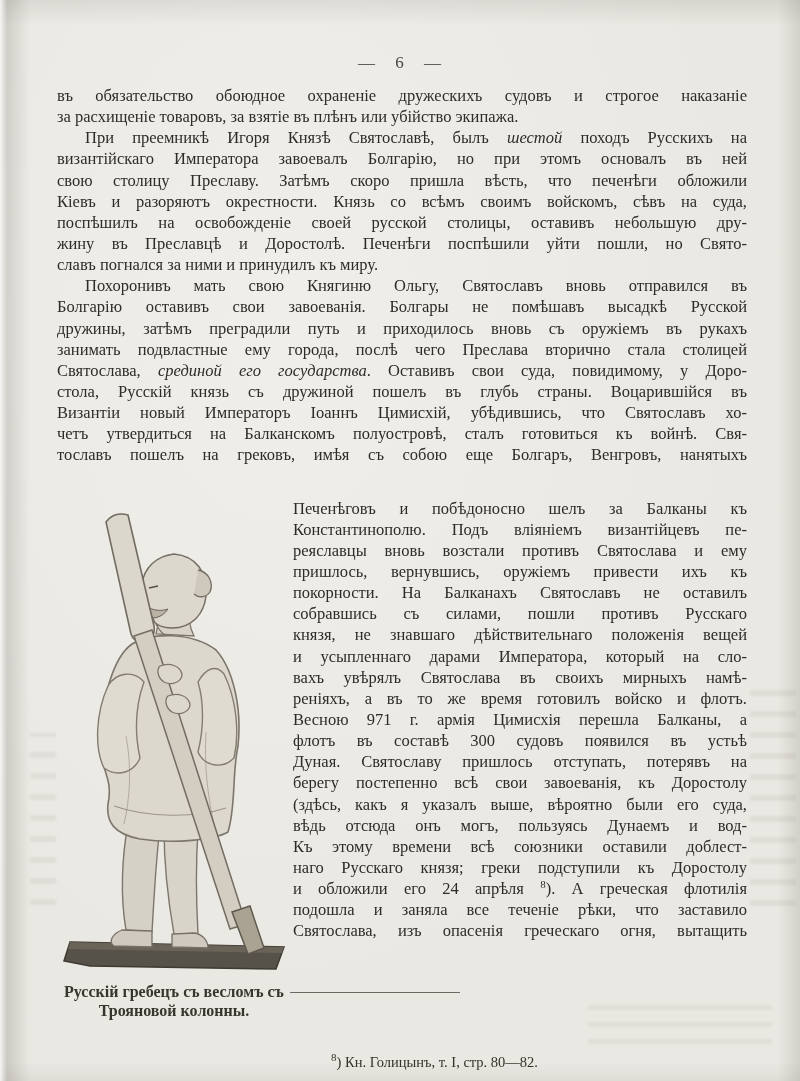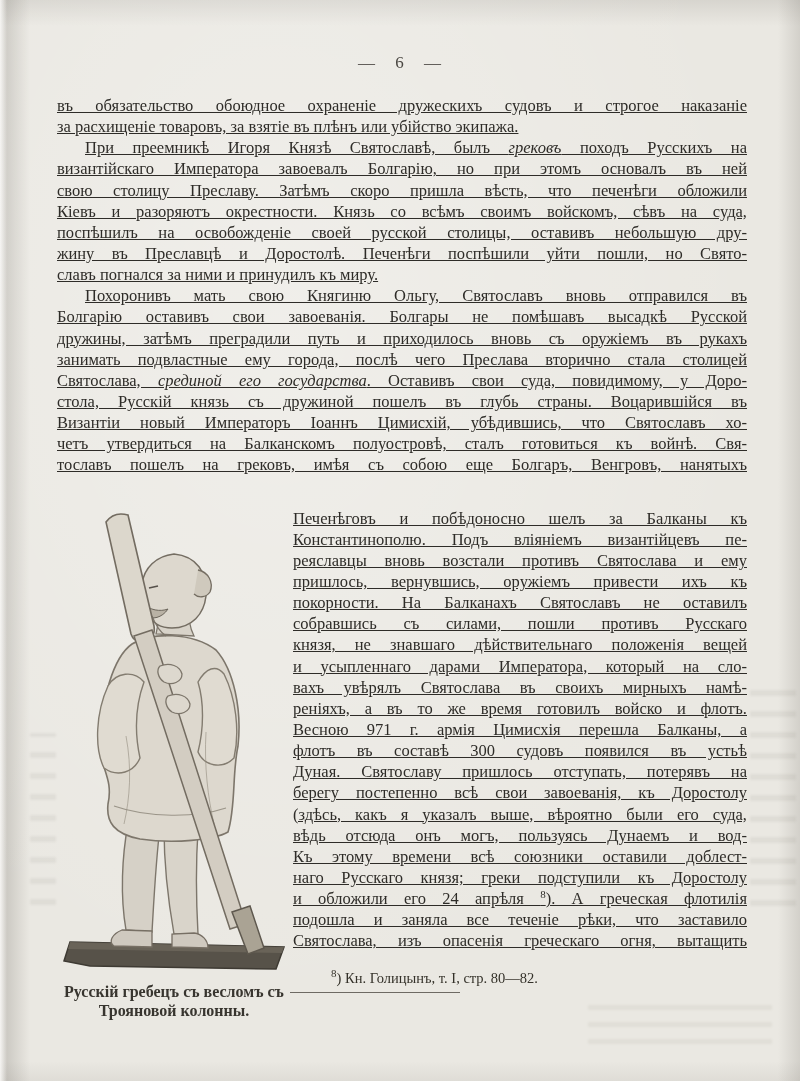--- a/index.html
+++ b/index.html
@@ -16,22 +16,22 @@
       #eae8e2;
     font-family:"Liberation Serif", serif;
     color:#2e2c28;
   }
   .pagenum{
     position:absolute;top:53px;left:0;width:800px;
     text-align:center;font-size:17px;color:#4a4742;
     word-spacing:14px;letter-spacing:1px;
   }
   .textblock{
-    position:absolute;left:57px;top:95px;width:690px;
-    font-size:16.5px;line-height:21.15px;text-decoration:underline;
+    position:absolute;left:57px;top:85px;width:690px;
+    font-size:16.5px;line-height:21.15px;
   }
   .colblock{margin-left:236px;width:454px;margin-top:32px;}
   .tline{
     height:21.15px;overflow:hidden;white-space:nowrap;
     text-align:justify;text-align-last:justify;text-justify:inter-word;
   }
   .tline.end{text-align-last:left;}
   .tline.ind{text-indent:28px;}
   .it{font-style:italic;}
   .sup{vertical-align:super;font-size:11px;line-height:0;}
@@ -39,21 +39,21 @@
   .caption{
     position:absolute;left:54px;top:982px;width:240px;
     text-align:center;font-size:16px;font-weight:bold;
     line-height:19px;color:#38352f;
   }
   .footrule{
     position:absolute;left:290px;top:992px;width:170px;height:0;
     border-top:1.5px solid #6e6a63;
   }
   .footnote{
-    position:absolute;left:293px;top:968px;width:454px;
+    position:absolute;left:293px;top:1052px;width:454px;
     font-size:14.5px;line-height:20px;color:#343129;
     padding:0;text-indent:38px;
   }
   .bleed{
     position:absolute;opacity:.55;filter:blur(1.3px);pointer-events:none;
     background:repeating-linear-gradient(0deg, rgba(112,106,95,.16) 0 6px, rgba(112,106,95,0) 6px 21px);
   }
   #bleed-right{left:750px;top:688px;width:46px;height:218px;}
   #bleed-bottom{left:588px;top:994px;width:184px;height:50px;background:repeating-linear-gradient(0deg, rgba(112,106,95,.14) 0 5px, rgba(112,106,95,0) 5px 17px);}
   #bleed-left{left:30px;top:733px;width:26px;height:172px;}
@@ -62,21 +62,21 @@
 <body>
 
 <div class="page">
 
   <div class="pagenum">— 6 —</div>
 
   <div class="textblock">
     <div id="full-lines">
         <div class="tline"><span>въ обязательство обоюдное охраненіе дружескихъ судовъ и строгое наказаніе</span></div>
         <div class="tline end"><span>за расхищеніе товаровъ, за взятіе въ плѣнъ или убійство экипажа.</span></div>
-        <div class="tline ind"><span>При преемникѣ Игоря Князѣ Святославѣ, былъ </span><span class="it">грековъ</span><span> походъ Русскихъ на</span></div>
+        <div class="tline ind"><span>При преемникѣ Игоря Князѣ Святославѣ, былъ </span><span class="it">шестой</span><span> походъ Русскихъ на</span></div>
         <div class="tline"><span>византійскаго Императора завоевалъ Болгарію, но при этомъ основалъ въ ней</span></div>
         <div class="tline"><span>свою столицу Преславу. Затѣмъ скоро пришла вѣсть, что печенѣги обложили</span></div>
         <div class="tline"><span>Кіевъ и разоряютъ окрестности. Князь со всѣмъ своимъ войскомъ, сѣвъ на суда,</span></div>
         <div class="tline"><span>поспѣшилъ на освобожденіе своей русской столицы, оставивъ небольшую дру-</span></div>
         <div class="tline"><span>жину въ Преславцѣ и Доростолѣ. Печенѣги поспѣшили уйти пошли, но Свято-</span></div>
         <div class="tline end"><span>славъ погнался за ними и принудилъ къ миру.</span></div>
         <div class="tline ind"><span>Похоронивъ мать свою Княгиню Ольгу, Святославъ вновь отправился въ</span></div>
         <div class="tline"><span>Болгарію оставивъ свои завоеванія. Болгары не помѣшавъ высадкѣ Русской</span></div>
         <div class="tline"><span>дружины, затѣмъ преградили путь и приходилось вновь съ оружіемъ въ рукахъ</span></div>
         <div class="tline"><span>занимать подвластные ему города, послѣ чего Преслава вторично стала столицей</span></div>

